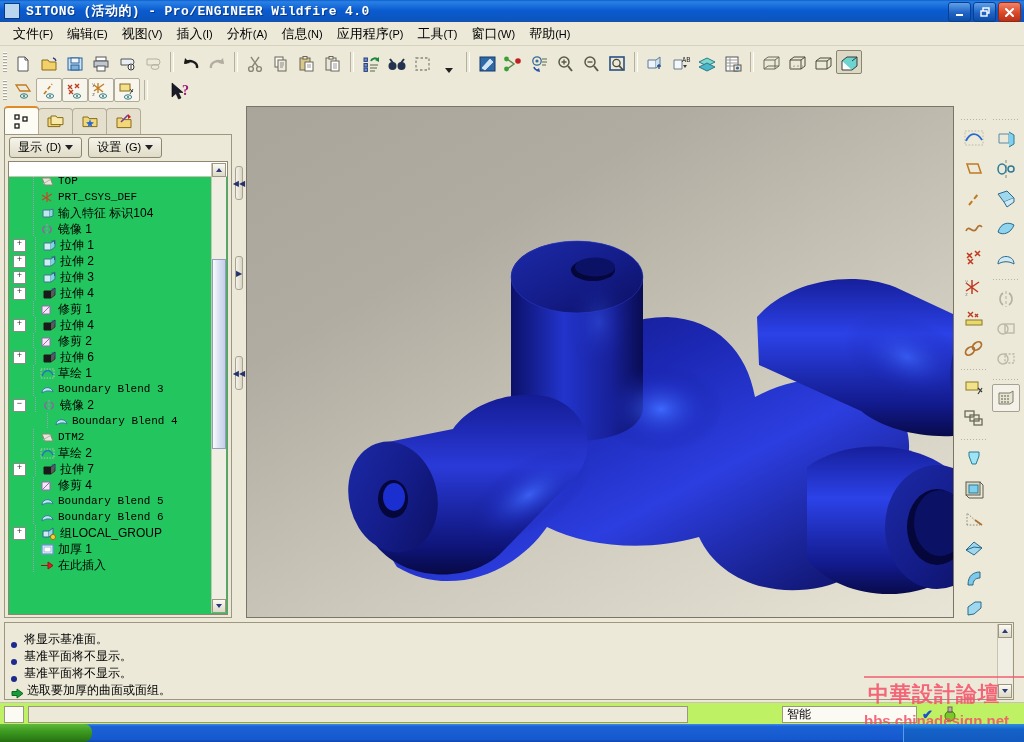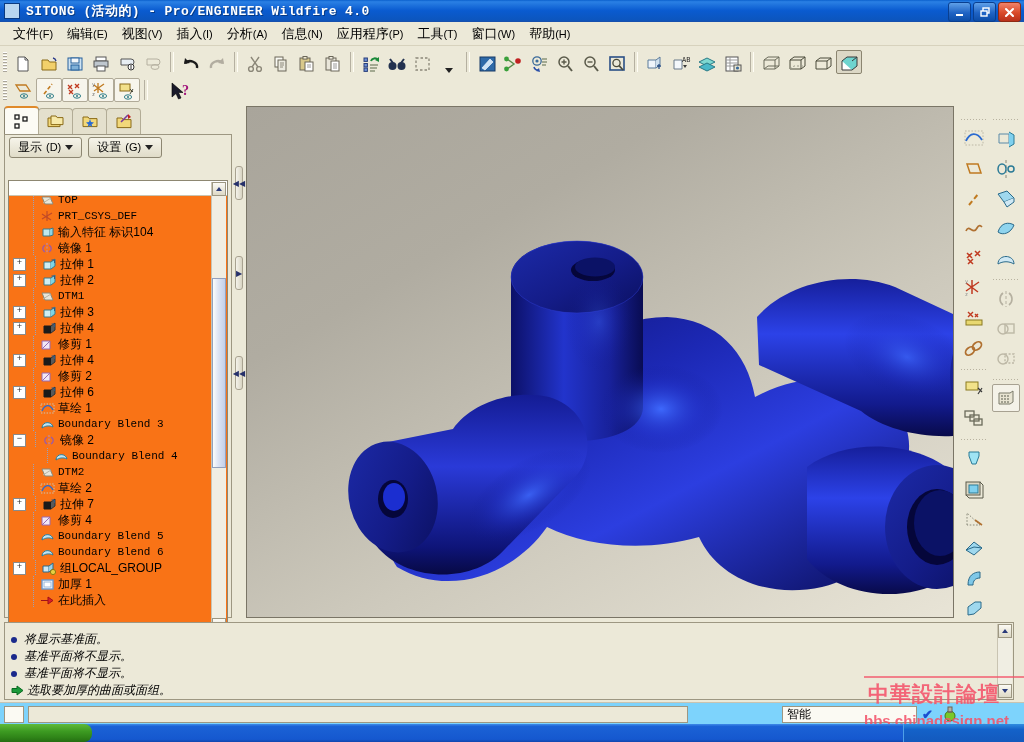--- a/index.html
+++ b/index.html
@@ -45,22 +45,22 @@
     display:flex;align-items:center;justify-content:center;}
   .ntab.active{background:#fcfbf4;top:0;height:28px;border-color:#8b8570;border-top:2px solid #e08a2a;}
 
   
   .leftpanel{position:absolute;left:4px;top:134px;width:228px;height:484px;background:#ece9d8;
     border:1px solid #9d9782;box-sizing:border-box;}
   .lp-toolbar{height:24px;display:flex;align-items:center;gap:6px;padding:2px 4px;box-sizing:border-box;}
   .lp-btn{height:19px;padding:0 8px;background:linear-gradient(180deg,#f6f4ea,#e0dcc8);
     border:1px solid #8d8772;border-radius:3px;display:flex;align-items:center;gap:4px;font-size:12px;color:#000;}
   .caret{width:0;height:0;border-left:4px solid transparent;border-right:4px solid transparent;border-top:5px solid #222;}
-  .treebox{position:absolute;left:3px;top:26px;width:220px;height:454px;background:#f97316;
-    border:1px solid #8d8772;box-sizing:border-box;overflow:hidden;margin-top:19px;}
+  .treebox{position:absolute;left:3px;top:26px;width:220px;height:454px;background:#22c55e;
+    border:1px solid #8d8772;box-sizing:border-box;overflow:hidden;}
   .tree-head{height:14px;background:#fff;border-bottom:1px solid #c9c4b2;}
   .tree{position:absolute;left:0;top:14px;width:205px;height:438px;overflow:hidden;}
   .trow{display:flex;align-items:center;height:16px;padding-left:4px;white-space:nowrap;}
   .tog{width:11px;height:11px;border:1px solid #8a8a8a;background:#fff;font-size:9px;line-height:9px;
     text-align:center;color:#333;margin-right:3px;flex:none;font-family:"Liberation Mono",monospace;}
   .togsp{width:11px;margin-right:3px;flex:none;}
   .dots{width:12px;height:16px;flex:none;
     background:repeating-linear-gradient(180deg,#9aa0b8 0 1px,transparent 1px 2px);
     background-size:1px 2px;background-position:6px 0;background-repeat:repeat-y;}
   .ticon{width:16px;height:14px;margin-right:3px;flex:none;display:flex;align-items:center;justify-content:center;}
@@ -89,28 +89,28 @@
   .rcol.a{left:2px;} .rcol.b{left:34px;}
   .rbtn{width:28px;height:30px;display:flex;align-items:center;justify-content:center;}
   .rbtn.framed{border:1px solid #a7a191;background:#f4f2e8;border-radius:2px;width:26px;height:26px;}
   .rsep{width:26px;height:8px;margin:1px 0 1px 1px;
     background:repeating-linear-gradient(90deg,#b8b2a0 0 1px,transparent 1px 3px);background-position:0 4px;
     background-repeat:repeat-x;background-size:3px 1px;}
 
   
   .msgarea{position:absolute;left:4px;top:622px;width:1010px;height:78px;background:#ece9d8;
     border:1px solid #9d9782;box-sizing:border-box;overflow:hidden;}
-  .msgline{display:flex;align-items:center;height:17px;padding-left:6px;white-space:nowrap;font-style:italic;}
+  .msgline{display:flex;align-items:flex-end;height:17px;padding-left:6px;white-space:nowrap;}
   .bullet{width:6px;height:6px;border-radius:50%;background:#1b2a8c;margin-right:7px;flex:none;}
   .garrow{width:13px;height:11px;margin-right:3px;flex:none;}
   .msgtext{font-size:12px;color:#000;}
   .msgscroll{position:absolute;right:1px;top:1px;width:14px;height:74px;background:#f0eee3;border-left:1px solid #c9c4b2;}
 
   
-  .statusbar{position:absolute;left:0;top:702px;width:1024px;height:22px;background:#7dd3fc;border-top:1px solid #c8c3b1;}
+  .statusbar{position:absolute;left:0;top:702px;width:1024px;height:22px;background:#bef264;border-top:1px solid #c8c3b1;}
   .st-seg{position:absolute;top:3px;height:17px;border:1px solid #9d9782;background:#fbfaf3;box-sizing:border-box;}
   .st-left{left:4px;width:20px;}
   .st-mid{left:28px;width:660px;background:#ece9d8;}
   .st-smart{left:782px;width:135px;display:flex;align-items:center;padding-left:4px;font-size:12px;}
   .st-check{position:absolute;left:922px;top:4px;font-size:13px;color:#1b4fd0;font-weight:bold;}
   .st-lamp{position:absolute;left:942px;top:2px;}
 
   
   .taskbar{position:absolute;left:0;top:724px;width:1024px;height:18px;
     background:linear-gradient(180deg,#3f8ae8 0%,#1b62d6 14%,#1558cf 85%,#1145ad 100%);}
@@ -564,31 +564,20 @@
             <span class="tog">+</span>
             <span class="dots"></span>
             <span class="ticon">
               <svg width="15" height="13" viewBox="0 0 15 13">
                 <path d="M2 4 h7 v7 h-7 z" fill="#cfeef4" stroke="#3a7a8a"></path>
                 <path d="M9 4 L13 1 v7 l-4 3" fill="#7fd4e4" stroke="#3a7a8a"></path>
                 <path d="M9.5 2 L12.5 2 L12.5 5" fill="none" stroke="#2a5a8a"></path>
               </svg>
             </span>
             <span class="tlabel">拉伸 2</span>
-          </div>
-          <div class="trow">
-            <span class="togsp"></span>
-            <span class="dots"></span>
-            <span class="ticon">
-              <svg width="15" height="13" viewBox="0 0 15 13">
-                <path d="M2 3 L10 3 L13 10 L5 10 z" fill="#e8e6da" stroke="#8a8a7a" stroke-width="1"></path>
-                <path d="M3 9 L11 4" stroke="#b8b4a4"></path>
-              </svg>
-            </span>
-            <span class="tlabel mono">DTM1</span>
           </div>
           <div class="trow">
             <span class="tog">+</span>
             <span class="dots"></span>
             <span class="ticon">
               <svg width="15" height="13" viewBox="0 0 15 13">
                 <path d="M2 4 h7 v7 h-7 z" fill="#cfeef4" stroke="#3a7a8a"></path>
                 <path d="M9 4 L13 1 v7 l-4 3" fill="#7fd4e4" stroke="#3a7a8a"></path>
                 <path d="M9.5 2 L12.5 2 L12.5 5" fill="none" stroke="#2a5a8a"></path>
               </svg>

